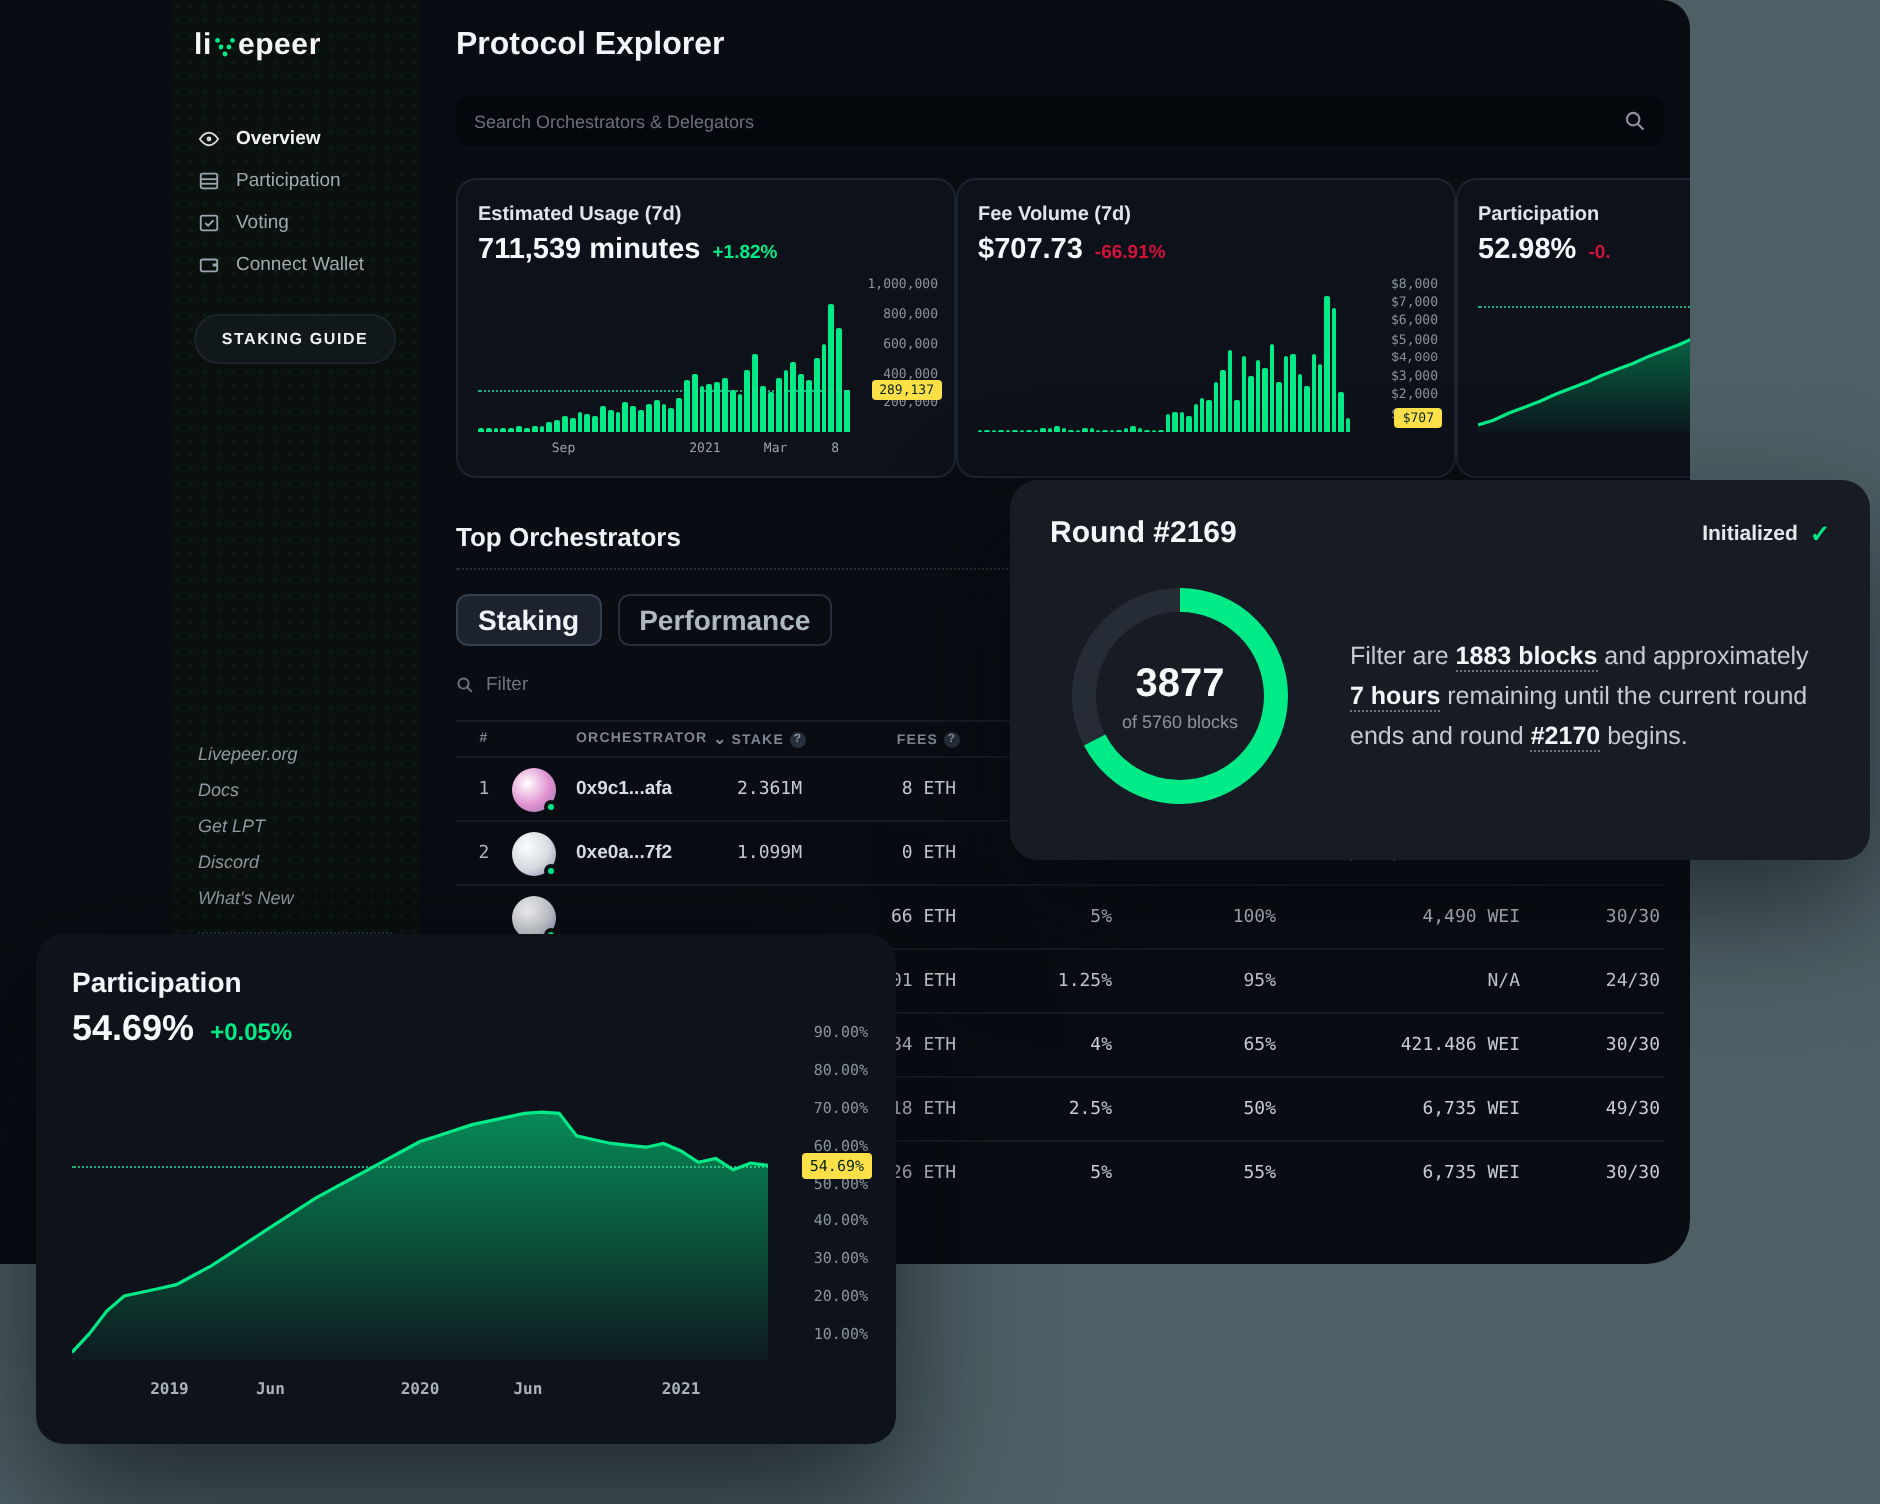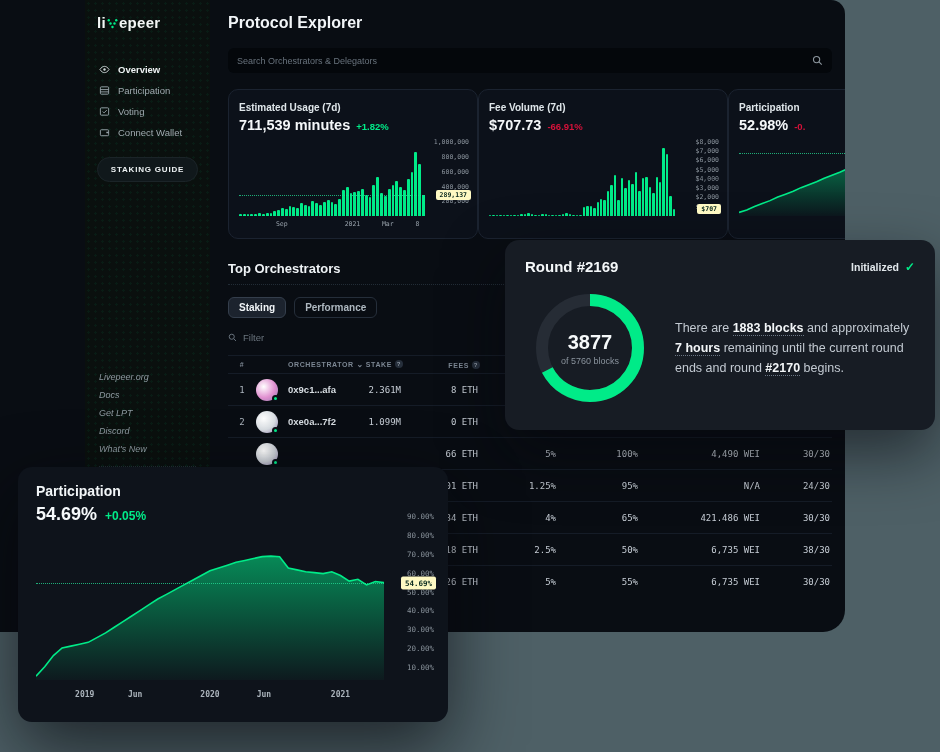--- a/index.html
+++ b/index.html
@@ -46,34 +46,34 @@
   .card-value { color:#f5f8fa; font-size:14.5px; font-weight:bold; }
   .delta { font-size:9.5px; font-weight:bold; }
   .delta.up { color:#00eb88; } .delta.down { color:#d6123a; }
   .chart-wrap { position:absolute; left:10px; right:6px; top:48px; bottom:22px; }
   .plot { position:absolute; left:0; top:0; bottom:0; right:46px; }
   .bars { position:absolute; inset:0; display:flex; align-items:flex-end; gap:1px; }
   .bars i { flex:1; background:#00eb88; border-radius:1px 1px 0 0; }
   .axis { position:absolute; top:0; bottom:0; right:0; width:44px; }
   .axis b { position:absolute; right:2px; transform:translateY(-50%); color:#8a939c;
             font-weight:normal; font-size:6.5px; font-family:"DejaVu Sans Mono",monospace; white-space:nowrap; }
-  .badge { position:absolute; right:0; transform:translateY(-50%); background:#fef9c3; color:#05261c;
-           font-size:6.5px; font-weight:bold; font-family:"DejaVu Sans Mono",monospace;
+  .badge { position:absolute; right:0; transform:translateY(-50%); background:#fde047; color:#05261c;
+           font-size:6.5px; font-weight:normal; font-family:"DejaVu Sans Mono",monospace;
            padding:1px 4px; border-radius:2px; white-space:nowrap; z-index:2; }
   .dotline { position:absolute; left:0; right:46px; border-top:1px dotted rgba(36,225,152,.75); z-index:1; }
   .xticks { position:absolute; left:0; right:46px; top:100%; height:14px; }
   .xticks b { position:absolute; transform:translateX(-50%); top:4px; color:#98a2ab;
               font-size:6.5px; font-weight:normal; font-family:"DejaVu Sans Mono",monospace; }
   .area-svg { position:absolute; inset:0; width:100%; height:100%; }
 
   
   .section-head { margin-top:22px; width:604px; color:#eef2f5; font-size:13px; font-weight:bold;
                   padding-bottom:8px; border-bottom:1px dotted #222c36; }
   .tabs { margin-top:12px; display:flex; gap:8px; }
-  .tab { font-size:10px; font-weight:bold; color:#aeb8c0; border:1px solid #252e3a;
+  .tab { font-size:14px; font-weight:bold; color:#aeb8c0; border:1px solid #252e3a;
          padding:4px 10px; border-radius:6px; cursor:pointer; }
   .tab.active { background:#1c232e; color:#f0f4f7; border-color:#343e4c; }
   .filter-row { margin-top:14px; display:flex; align-items:center; gap:6px; width:604px; }
   .filter-row input { background:transparent; border:none; outline:none; color:#cfd6dc; font-size:9.5px; flex:1; }
   .filter-row input::placeholder { color:#6a747e; }
 
   .tbl { margin-top:12px; width:604px; }
   .tr { display:grid; grid-template-columns:28px 32px 60px 55px 77px 78px 82px 122px 70px;
         align-items:center; }
   .tr.head { padding:4px 0; border-top:1px solid #151c27; }
@@ -479,21 +479,21 @@
           </div>
           <div class="tr row">
             <div class="c-rank"></div>
             <div></div>
             <div class="c-addr"></div>
             <div class="num"></div>
             <div class="num">18 ETH</div>
             <div class="num">2.5%</div>
             <div class="num">50%</div>
             <div class="num">6,735 WEI</div>
-            <div class="num">38/30</div>
+            <div class="num">49/30</div>
           </div>
           <div class="tr row">
             <div class="c-rank"></div>
             <div></div>
             <div class="c-addr"></div>
             <div class="num"></div>
             <div class="num">26 ETH</div>
             <div class="num">5%</div>
             <div class="num">55%</div>
             <div class="num">6,735 WEI</div>
@@ -516,21 +516,21 @@
     <div class="donut-wrap">
       <svg width="118" height="118" viewBox="0 0 118 118">
         <circle cx="59" cy="59" r="48" fill="none" stroke="#262c35" stroke-width="12"></circle>
         <circle id="donut-arc" cx="59" cy="59" r="48" fill="none" stroke="#00eb88" stroke-width="12" transform="rotate(-90 59 59)" stroke-dasharray="203.0 301.6"></circle>
       </svg>
       <div class="donut-center">
         <div class="donut-num">3877</div>
         <div class="donut-sub">of 5760 blocks</div>
       </div>
     </div>
-    <div class="round-msg" id="round-msg"><span>There are </span><span class="hl">1883 blocks</span><span> and approximately </span><span class="hl">7 hours</span><span> remaining until the current round ends and round </span><span class="hl">#2170</span><span> begins.</span></div>
+    <div class="round-msg" id="round-msg"><span>Filter are </span><span class="hl">1883 blocks</span><span> and approximately </span><span class="hl">7 hours</span><span> remaining until the current round ends and round </span><span class="hl">#2170</span><span> begins.</span></div>
   </div>
 </div>
 
 <div id="ppanel">
   <div class="card-title2">Participation</div>
   <div class="val-row">
     <span class="val">54.69%</span>
     <span class="val-delta">+0.05%</span>
   </div>
   <div id="pchart-wrap" class="chart-wrap">

